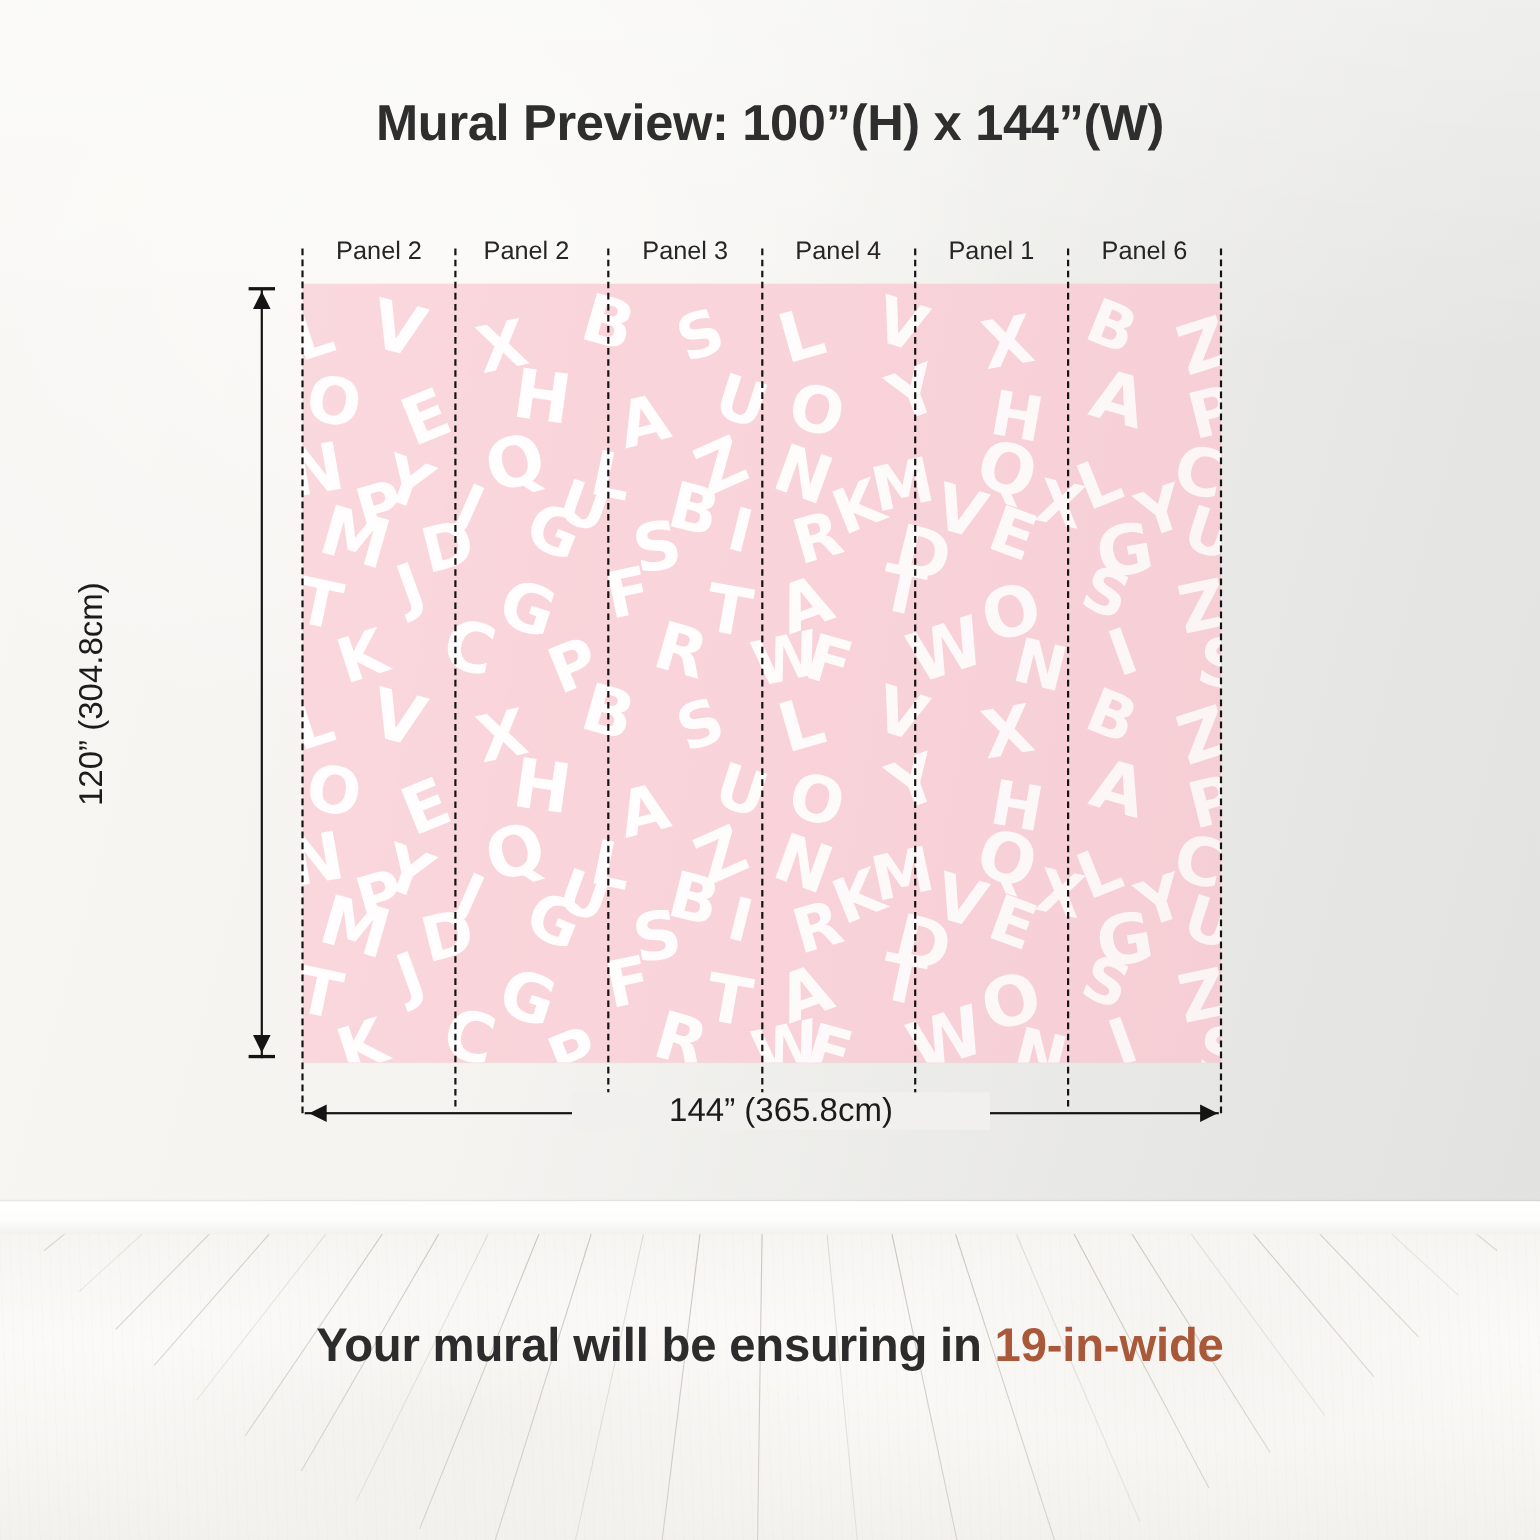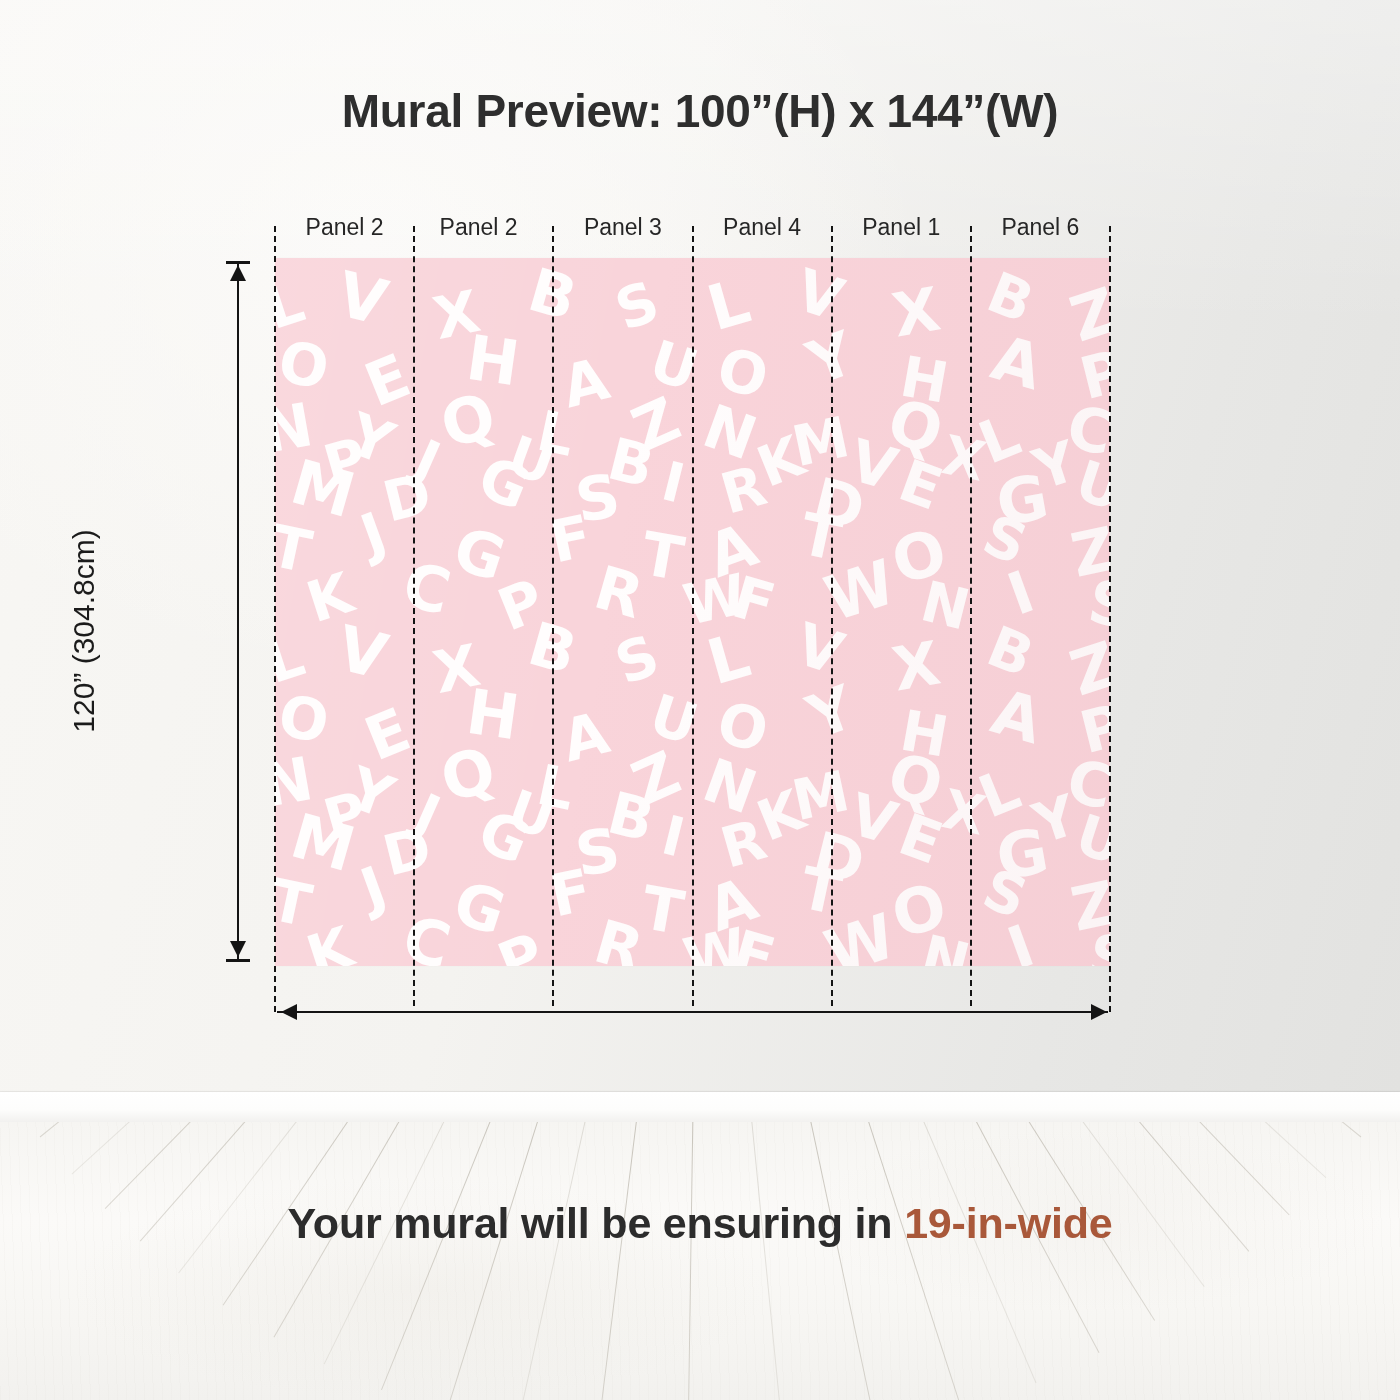--- a/index.html
+++ b/index.html
@@ -314,20 +314,21 @@
   <div class="v-arrow"></div>
   <div class="v-cap top"></div>
   <div class="v-cap bot"></div>
   <div class="v-head up"></div>
   <div class="v-head down"></div>
   <div class="v-label">120” (304.8cm)</div>
 
   <div class="h-arrow"></div>
   <div class="h-head left"></div>
   <div class="h-head right"></div>
+  <div class="h-label">144” (365.8cm)</div>
 
   <div class="baseboard-top"></div>
   <div class="baseboard"></div>
   <div class="floor">
     <div class="floor-grain"></div>
     <div id="planks">
         <div class="plank" style="left: 700px; top: -520px; height: 850px; transform: rotate(50.9925deg);"></div>
         <div class="plank soft" style="left: 700px; top: -520px; height: 850px; transform: rotate(47.6943deg);"></div>
         <div class="plank" style="left: 700px; top: -520px; height: 850px; transform: rotate(44.4645deg);"></div>
         <div class="plank" style="left: 700px; top: -520px; height: 850px; transform: rotate(41.236deg);"></div>

